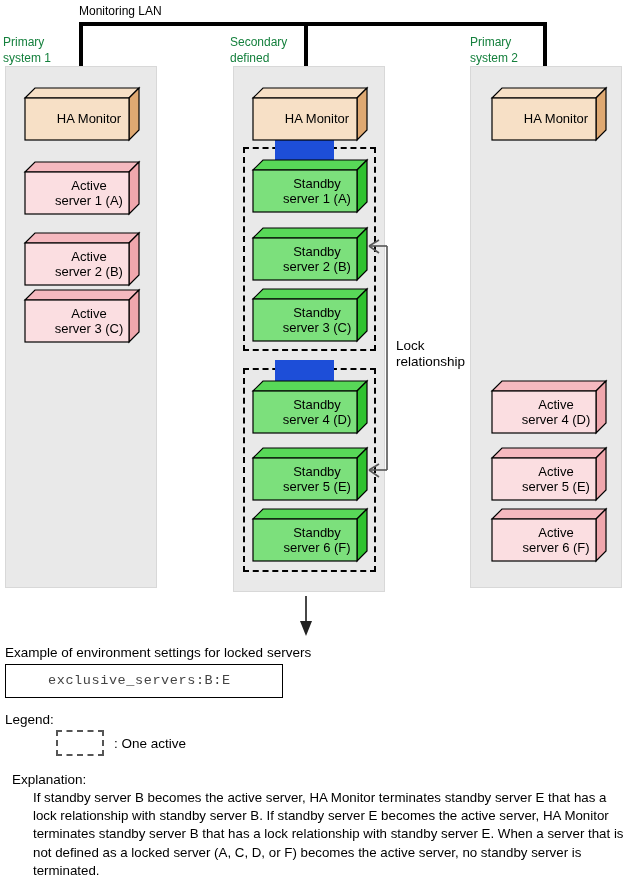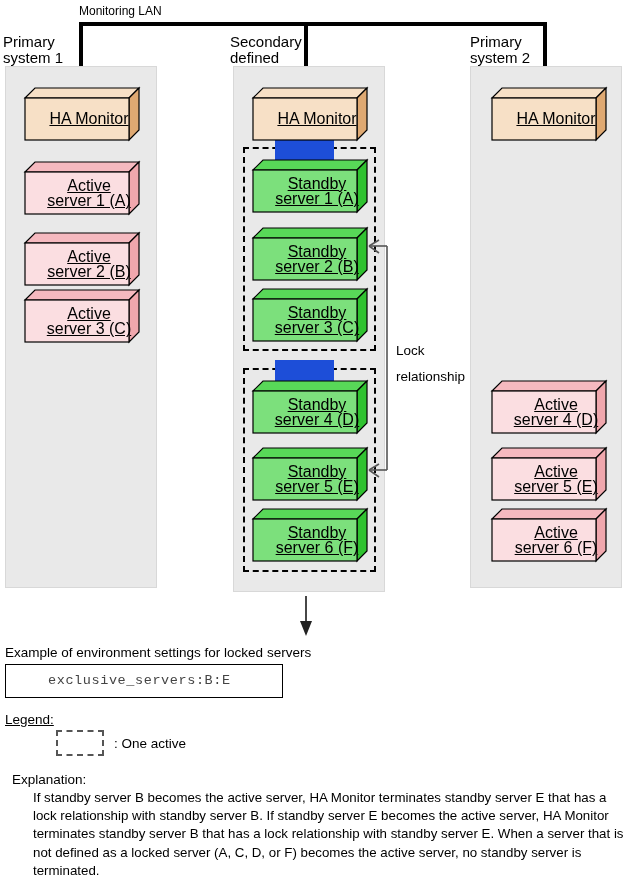--- a/index.html
+++ b/index.html
@@ -17,24 +17,24 @@
   }
   .abs { position: absolute; }
 
   
   .sys-panel {
     background: #e9e9e9;
     border: 1px solid #d8d8d8;
     box-sizing: border-box;
   }
   .sys-label {
-    font-size: 15px;
+    font-size: 12px;
     line-height: 16px;
     white-space: pre-line;
-    color: #000000;
+    color: #15803d;
   }
 
   
   .lan-h {
     background: #000;
     height: 4px;
   }
   .lan-v {
     background: #000;
     width: 4px;
@@ -52,25 +52,24 @@
   .box3d .lbl {
     position: absolute;
     left: 0;
     top: 0;
     width: 128px;
     height: 42px;
     display: flex;
     flex-direction: column;
     align-items: center;
     justify-content: center;
-    font-size: 16px;
+    font-size: 13px;
     line-height: 15.5px;
     text-align: center;
     pointer-events: none;
-    text-decoration: underline;
   }
   .box3d .lbl span { display: block; white-space: nowrap; }
 
   
   .group-box {
     position: absolute;
     border: 2px dashed #000;
     box-sizing: border-box;
     background: transparent;
   }
@@ -80,21 +79,21 @@
     line-height: 16px;
     background: #1d4ed8;
     padding: 18px 5px;
     white-space: nowrap;
   }
 
   
   .lock-label {
     position: absolute;
     font-size: 13.5px;
-    line-height: 26px;
+    line-height: 16px;
     white-space: pre-line;
   }
 
   
   .caption {
     font-size: 13.5px;
     line-height: 17px;
   }
   .code-box {
     position: absolute;
@@ -338,18 +337,18 @@
 
 <svg class="abs" style="left:296px; top:596px;" width="20" height="42" viewBox="0 0 20 42">
   <path d="M10,0 L10,28" stroke="#333" stroke-width="1.8" fill="none"></path>
   <polygon points="10,40 4,25 16,25" fill="#222"></polygon>
 </svg>
 
 <div class="abs caption" style="left:5px; top:644px;text-align:center;">Example of environment settings for locked servers</div>
 <div class="code-box" style="left:5px; top:664px; width:278px; height:34px;"></div>
 <div class="code-text" style="left:22px; top:673px;">exclusive_servers:B:E</div>
 
-<div class="abs caption" style="left:5px; top:711px;text-decoration:underline;">Legend:</div>
+<div class="abs caption" style="left:5px; top:711px;">Legend:</div>
 <div class="legend-swatch" style="left:56px; top:730px; width:48px; height:26px;"></div>
 <div class="abs caption" style="left:114px; top:735px;">: One active</div>
 
 <div class="abs caption" style="left:12px; top:771px;">Explanation:</div>
 <div class="explain-body" style="left:33px; top:789px; width:600px;">If standby server B becomes the active server, HA Monitor terminates standby server E that has a lock relationship with standby server B. If standby server E becomes the active server, HA Monitor terminates standby server B that has a lock relationship with standby server E. When a server that is not defined as a locked server (A, C, D, or F) becomes the active server, no standby server is terminated.</div>
 
 </body></html>

